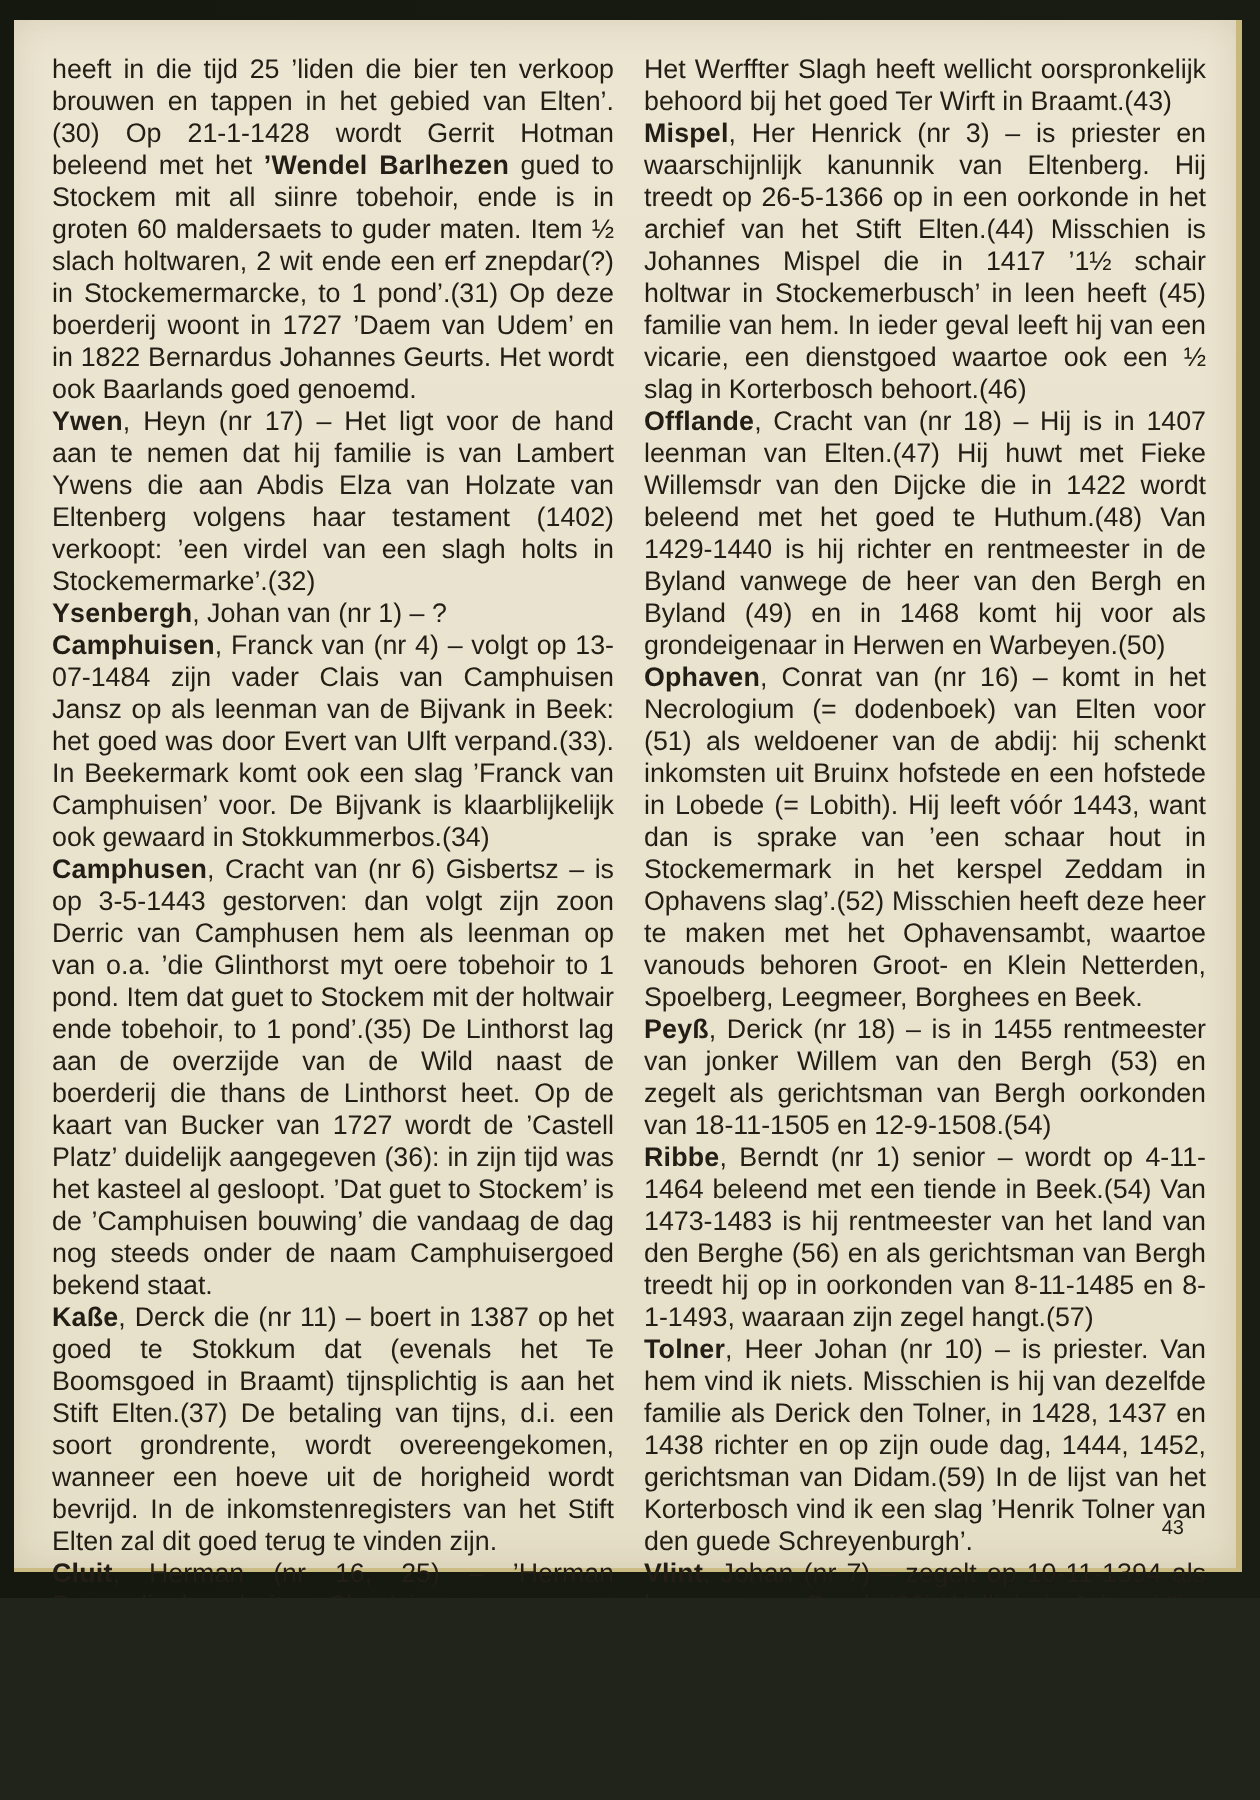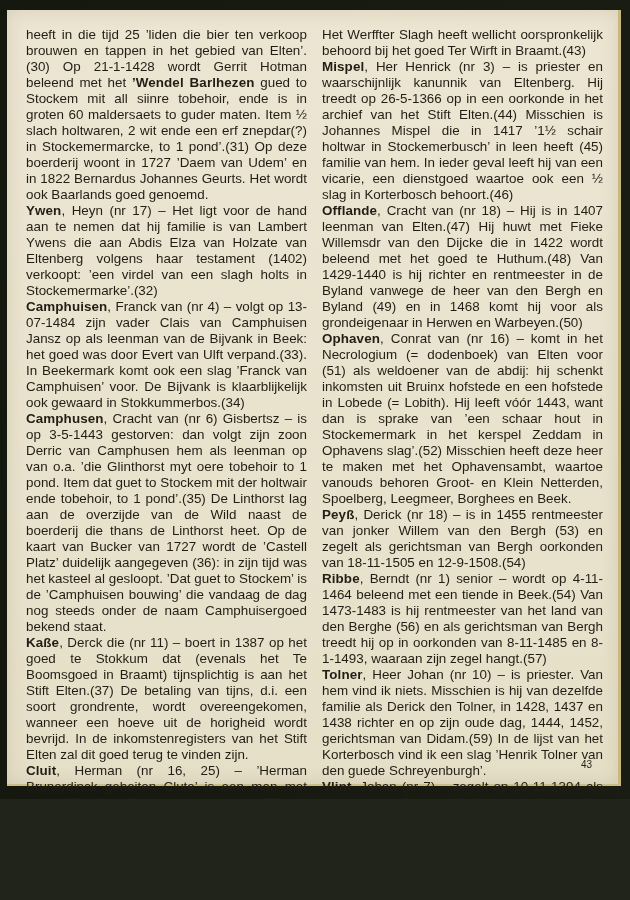--- a/index.html
+++ b/index.html
@@ -61,20 +61,21 @@
 </style>
 </head>
 <body>
 
 <div class="scan">
   <div class="paper">
     <div class="content">
       <div class="col">
           <p class="para"><span>heeft in die tijd 25 ’liden die bier ten verkoop brouwen en tappen in het gebied van Elten’.(30) Op 21-1-1428 wordt Gerrit Hotman beleend met het </span><strong>’Wendel Barlhezen</strong><span> gued to Stockem mit all siinre tobehoir, ende is in groten 60 maldersaets to guder maten. Item ½ slach holtwaren, 2 wit ende een erf znepdar(?) in Stockemermarcke, to 1 pond’.(31) Op deze boerderij woont in 1727 ’Daem van Udem’ en in 1822 Bernardus Johannes Geurts. Het wordt ook Baarlands goed genoemd.</span></p>
           <p class="para"><strong>Ywen</strong><span>, Heyn (nr 17) – Het ligt voor de hand aan te nemen dat hij familie is van Lambert Ywens die aan Abdis Elza van Holzate van Eltenberg volgens haar testament (1402) verkoopt: ’een virdel van een slagh holts in Stockemermarke’.(32)</span></p>
+          <p class="para"><strong>Ysenbergh</strong><span>, Johan van (nr 1) – ?</span></p>
           <p class="para"><strong>Camphuisen</strong><span>, Franck van (nr 4) – volgt op 13-07-1484 zijn vader Clais van Camphuisen Jansz op als leenman van de Bijvank in Beek: het goed was door Evert van Ulft verpand.(33). In Beekermark komt ook een slag ’Franck van Camphuisen’ voor. De Bijvank is klaarblijkelijk ook gewaard in Stokkummerbos.(34)</span></p>
           <p class="para"><strong>Camphusen</strong><span>, Cracht van (nr 6) Gisbertsz – is op 3-5-1443 gestorven: dan volgt zijn zoon Derric van Camphusen hem als leenman op van o.a. ’die Glinthorst myt oere tobehoir to 1 pond. Item dat guet to Stockem mit der holtwair ende tobehoir, to 1 pond’.(35) De Linthorst lag aan de overzijde van de Wild naast de boerderij die thans de Linthorst heet. Op de kaart van Bucker van 1727 wordt de ’Castell Platz’ duidelijk aangegeven (36): in zijn tijd was het kasteel al gesloopt. ’Dat guet to Stockem’ is de ’Camphuisen bouwing’ die vandaag de dag nog steeds onder de naam Camphuisergoed bekend staat.</span></p>
           <p class="para"><strong>Kaße</strong><span>, Derck die (nr 11) – boert in 1387 op het goed te Stokkum dat (evenals het Te Boomsgoed in Braamt) tijnsplichtig is aan het Stift Elten.(37) De betaling van tijns, d.i. een soort grondrente, wordt overeengekomen, wanneer een hoeve uit de horigheid wordt bevrijd. In de inkomstenregisters van het Stift Elten zal dit goed terug te vinden zijn.</span></p>
           <p class="para"><strong>Cluit</strong><span>, Herman (nr 16, 25) – ’Herman Brunerdinck geheiten Clute’ is een man met geld (38), die wij in de jaren 1462-1475 als geldschieter zien optreden.(39) Als hij in 1483 een rente schenkt aan de vicarie van Luys van de Cornhorst, is hij burgemeester van ’s-Heerenberg.(40) Op 3-6-1485 is hij dood.</span></p>
           <p class="para"><strong>Coman</strong><span>, Lambert (nr 9, 21) wordt op 27-2-1419 beleend met goederen onder Zeddam (41) en hij koopt in 1422 en 1446 land onder Netterden.(42)</span></p>
         </div>
       <div class="col">
           <p class="para"><span>Het Werffter Slagh heeft wellicht oorspronkelijk behoord bij het goed Ter Wirft in Braamt.(43)</span></p>
           <p class="para"><strong>Mispel</strong><span>, Her Henrick (nr 3) – is priester en waarschijnlijk kanunnik van Eltenberg. Hij treedt op 26-5-1366 op in een oorkonde in het archief van het Stift Elten.(44) Misschien is Johannes Mispel die in 1417 ’1½ schair holtwar in Stockemerbusch’ in leen heeft (45) familie van hem. In ieder geval leeft hij van een vicarie, een dienstgoed waartoe ook een ½ slag in Korterbosch behoort.(46)</span></p>
           <p class="para"><strong>Offlande</strong><span>, Cracht van (nr 18) – Hij is in 1407 leenman van Elten.(47) Hij huwt met Fieke Willemsdr van den Dijcke die in 1422 wordt beleend met het goed te Huthum.(48) Van 1429-1440 is hij richter en rentmeester in de Byland vanwege de heer van den Bergh en Byland (49) en in 1468 komt hij voor als grondeigenaar in Herwen en Warbeyen.(50)</span></p>

